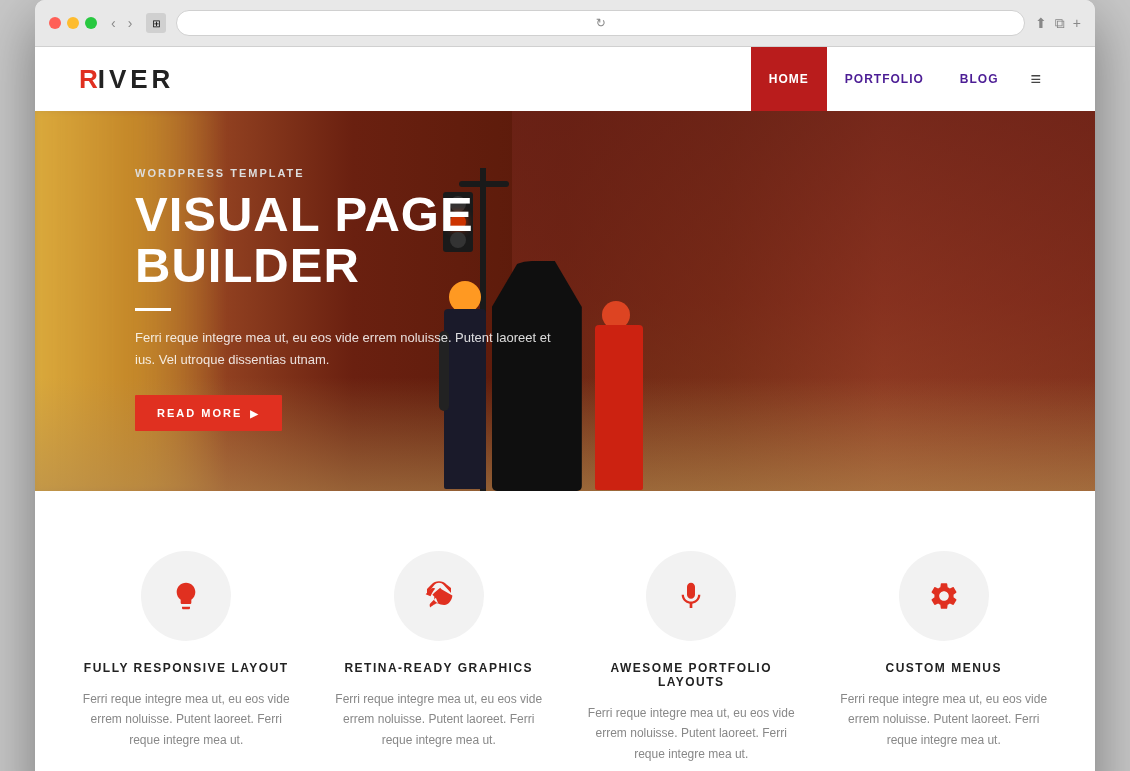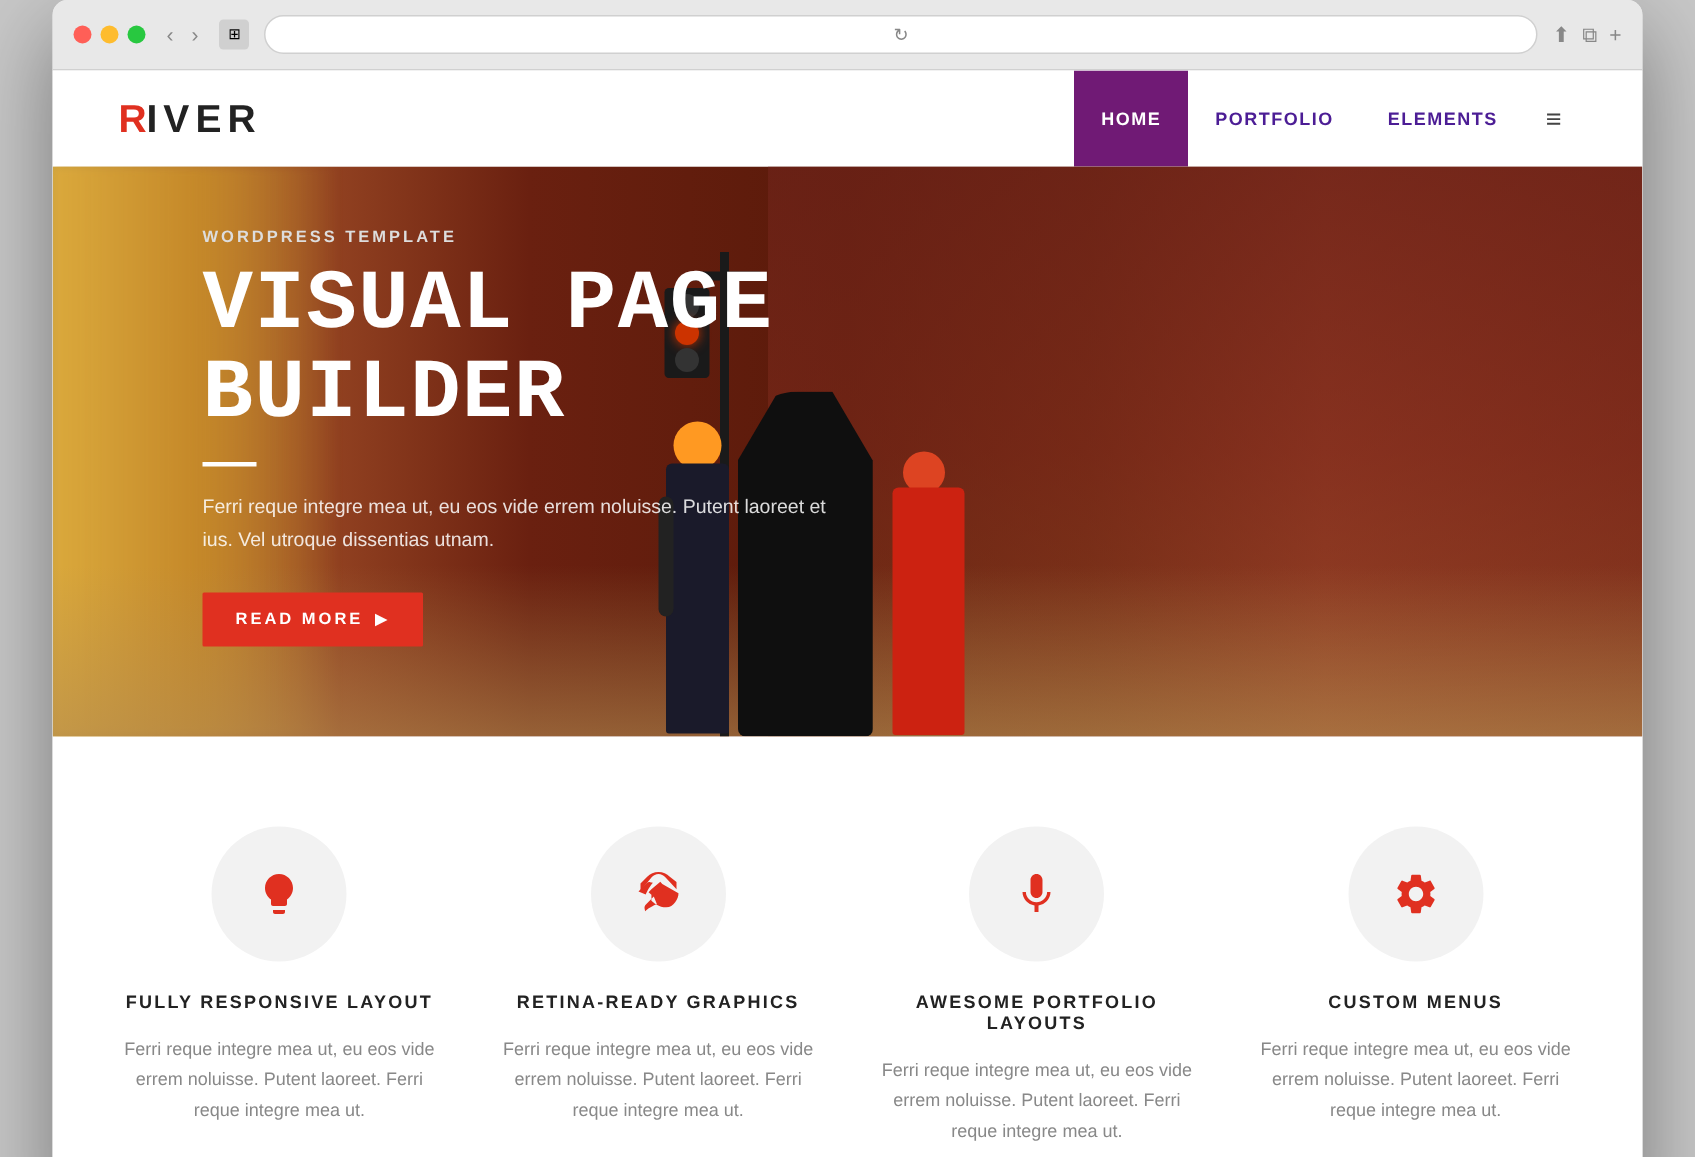--- a/index.html
+++ b/index.html
@@ -140,21 +140,21 @@
       align-items: center;
       font-size: 12px;
       font-weight: 600;
       letter-spacing: 1px;
       text-transform: uppercase;
       color: #4c1d95;
       cursor: pointer;
       text-decoration: none;
     }
     .nav-item.active {
-      background: #701a75;
+      background: #b91c1c;
       color: white;
     }
 
     .nav-hamburger {
       padding: 0 14px;
       height: 64px;
       display: flex;
       align-items: center;
       cursor: pointer;
       font-size: 18px;
@@ -179,27 +179,26 @@
     .hero-subtitle {
       font-size: 11px;
       font-weight: 700;
       letter-spacing: 2px;
       text-transform: uppercase;
       color: #ddd;
       margin-bottom: 10px;
     }
 
     .hero-title {
-      font-size: 56px;
+      font-size: 49px;
       font-weight: 900;
       text-transform: uppercase;
       line-height: 1.05;
       margin-bottom: 16px;
       letter-spacing: 1px;
-      font-family: Liberation Mono, monospace;
     }
 
     .hero-divider {
       width: 36px;
       height: 3px;
       background: white;
       margin-bottom: 16px;
     }
 
     .hero-text {
@@ -305,21 +304,21 @@
   <div class="website">
 
     <header class="site-header">
       <div class="site-logo">
         <span class="logo-r">Я</span>
         <span>IVER</span>
       </div>
       <nav class="site-nav">
         <a class="nav-item active">HOME</a>
         <a class="nav-item">PORTFOLIO</a>
-        <a class="nav-item">ELEMENTS</a>
+        <a class="nav-item">BLOG</a>
         <div class="nav-hamburger">≡</div>
       </nav>
     </header>
 
     <section class="hero">
 
       <div style="position:absolute;top:0;left:0;width:100%;height:100%;background:linear-gradient(to right, #c8a040 0%, #b07030 10%, #904020 18%, #6a2010 30%, #5a1a0a 50%, #6a2510 65%, #8b3520 80%, #7a2a18 100%);"></div>
 
       <div style="position:absolute;top:0;left:0;width:18%;height:100%;background:linear-gradient(to right, rgba(220,170,60,0.9) 0%, rgba(200,140,40,0.85) 50%, transparent 100%);filter:blur(3px);"></div>
 

